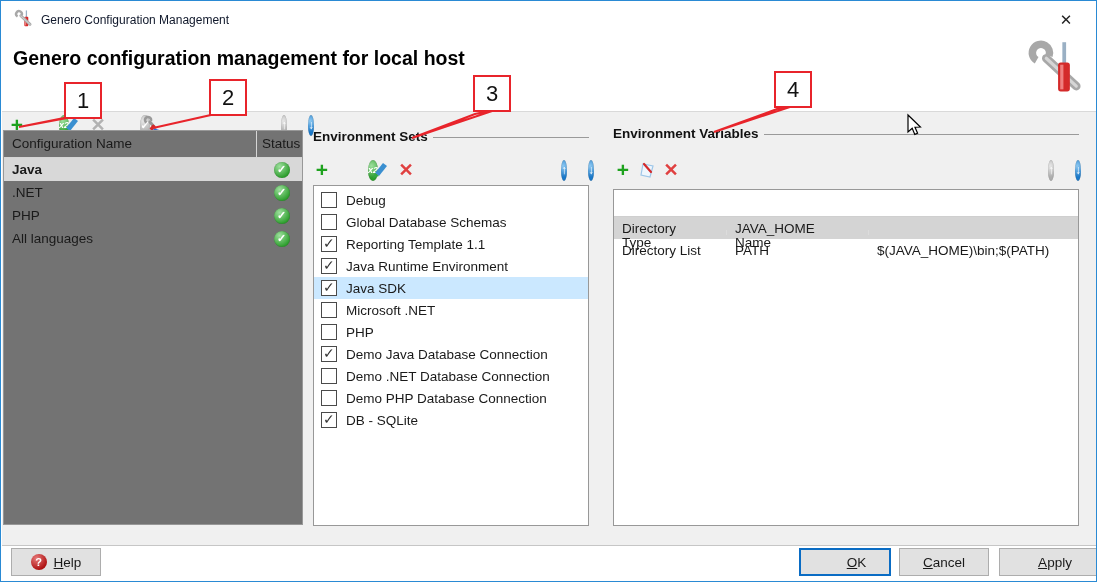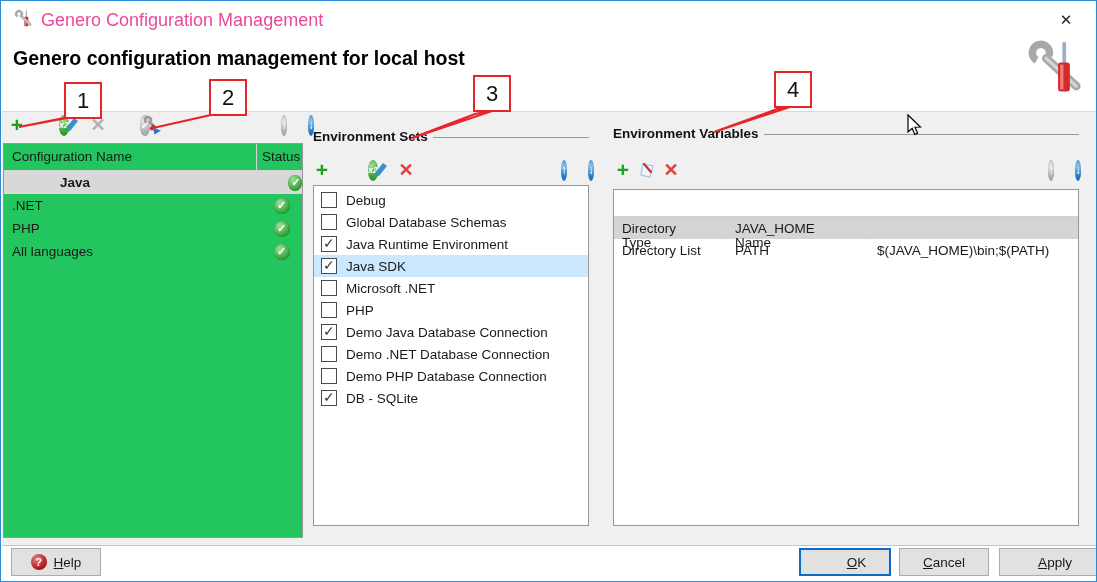--- a/index.html
+++ b/index.html
@@ -4,21 +4,21 @@
 <style>
   html,body{margin:0;padding:0;}
   body{
     width:1097px;height:582px;position:relative;overflow:hidden;
     font-family:"Liberation Sans",sans-serif;background:#fff;
     border:1px solid #2a8ad4;box-sizing:border-box;color:#1a1a1a;
   }
   
   .titlebar{position:absolute;left:0;top:0;right:0;height:38px;background:#fff;}
   .app-icon{position:absolute;left:13px;top:8px;width:20px;height:20px;}
-  .window-title{position:absolute;left:40px;top:0;line-height:38px;font-size:18px;color:#ec4899;}
+  .window-title{position:absolute;left:40px;top:0;line-height:38px;font-size:12px;color:#0f172a;}
   .close-btn{position:absolute;left:1040px;top:0;width:50px;height:38px;text-align:center;
     line-height:38px;font-size:15px;color:#222;font-weight:300;cursor:default;}
   
   .page-title{position:absolute;left:12px;top:46px;font-size:19.5px;font-weight:bold;color:#000;}
   .big-tools{position:absolute;left:1026px;top:38px;width:60px;height:60px;}
   
   .main-bg{position:absolute;left:1px;top:110px;width:1095px;height:435px;background:#f0f0f0;
     border-top:1px solid #d9d9d9;border-bottom:1px solid #c6c6c6;box-sizing:border-box;}
   
   .tbtn{position:absolute;width:22px;height:22px;display:flex;align-items:center;justify-content:center;}
@@ -27,27 +27,27 @@
   .red-x{color:#e04040;font-size:18px;font-weight:bold;}
   .sphere{width:18px;height:21px;border-radius:50%;display:flex;align-items:center;justify-content:center;
     color:#fff;font-weight:bold;box-shadow:inset 0 0 1px rgba(0,0,0,.35);margin-left:40px;}
   .sphere.green{background:radial-gradient(circle at 35% 28%,#9ee09e,#2e9e2e 72%);}
   .sphere.blue{background:radial-gradient(circle at 35% 28%,#8cc8f2,#1a78c8 72%);}
   .sphere.grey{background:radial-gradient(circle at 35% 28%,#e6e6e6,#aeaeae 72%);}
   .sphere .tiny{font-size:9px;font-style:italic;}
   .sphere .arrow{font-size:12px;line-height:12px;}
   .sphere .chk{font-size:11px;}
   
-  .config-panel{position:absolute;left:2px;top:142px;width:300px;height:395px;background:#22c55e;
+  .config-panel{position:absolute;left:2px;top:129px;width:300px;height:395px;background:#737373;
     border:1px solid #989898;box-sizing:border-box;}
   .config-header{height:26px;border-bottom:1px solid #d5d5d5;display:flex;font-size:13.5px;}
   .ch-name{width:253px;border-right:1px solid #d5d5d5;padding:5px 0 0 8px;box-sizing:border-box;}
   .ch-status{padding:5px 0 0 5px;}
   .config-row{height:23px;display:flex;align-items:center;font-size:13.5px;}
-  .config-row.selected{background:#d8d8d8;font-weight:bold;padding-left:48px;}
+  .config-row.selected{background:#d8d8d8;font-weight:bold;}
   .config-row .name{padding-left:8px;width:253px;box-sizing:border-box;}
   .status-icon{width:16px;height:16px;border-radius:50%;margin-left:17px;position:relative;
     background:radial-gradient(circle at 35% 28%,#9ee09e,#2e9e2e 72%);box-shadow:inset 0 0 1px rgba(0,0,0,.35);}
   .status-icon::after{content:"✓";position:absolute;left:3px;top:1px;color:#fff;font-size:11px;font-weight:bold;}
   
   .group-title{position:absolute;display:flex;align-items:center;font-weight:bold;font-size:13.5px;color:#111;}
   .group-title .line{flex:1;height:1px;background:#9a9a9a;margin-left:5px;margin-top:2px;}
   
   .es-list{position:absolute;left:312px;top:184px;width:276px;height:341px;background:#fff;
     border:1px solid #989898;box-sizing:border-box;padding-top:3px;}
@@ -219,20 +219,24 @@
     <div class="es-item">
       <span class="checkbox"></span>
       <span class="lbl">Debug</span>
     </div>
 
     <div class="es-item">
       <span class="checkbox"></span>
       <span class="lbl">Global Database Schemas</span>
     </div>
 
+    <div class="es-item">
+      <span class="checkbox checked"></span>
+      <span class="lbl">Reporting Template 1.1</span>
+    </div>
 
     <div class="es-item">
       <span class="checkbox checked"></span>
       <span class="lbl">Java Runtime Environment</span>
     </div>
 
     <div class="es-item selected">
       <span class="checkbox checked"></span>
       <span class="lbl">Java SDK</span>
     </div>

